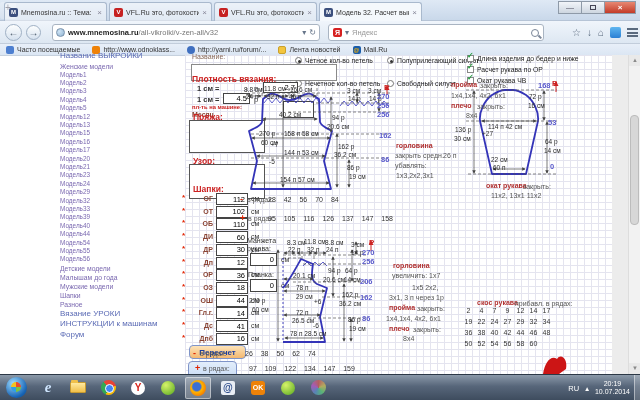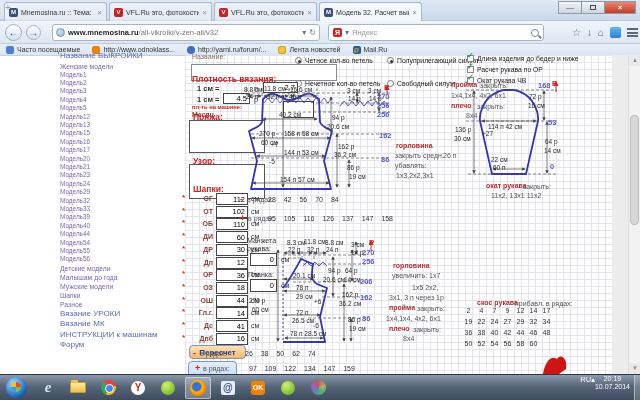--- a/index.html
+++ b/index.html
@@ -155,21 +155,21 @@
   .greenball { width:14px; height:14px; border-radius:50%;
     background:radial-gradient(circle at 35% 30%,#d6f26a,#56a81e); }
   .ffx { width:16px; height:16px; border-radius:50%;
     background:radial-gradient(circle at 42% 42%,#3b6fd4 0 30%,#ffb300 42%,#f06a00 85%); }
   .atico { width:14px; height:14px; background:#e8edf4; border-radius:2px; color:#2a4a8a;
     font-size:10px; font-weight:bold; text-align:center; line-height:14px; }
   .okico { width:14px; height:14px; background:#ee8208; border-radius:3px; color:#fff;
     font-size:7px; font-weight:bold; text-align:center; line-height:14px; }
   .palette { width:15px; height:15px; border-radius:50%;
     background:conic-gradient(#c25a5a,#c2b75a,#5ac27a,#5a8ac2,#b05ac2,#c25a5a); opacity:.85; }
-  .tray { position:absolute; right:8px; top:0; height:26px; display:flex; 
+  .tray { position:absolute; right:8px; top:0; height:26px; display:flex; align-items:center; gap:6px;
     color:#fff; }
   .traytxt { font-size:7.5px; color:#fff; }
   .clock { text-align:center; font-size:7px; line-height:8px; color:#fff; }
   .showdesk { position:absolute; right:0; top:0; width:6px; height:26px; background:rgba(255,255,255,.18);
     border-left:1px solid rgba(255,255,255,.45); }
 </style>
 </head>
 <body>
 
 <div class="tabbar">
@@ -283,21 +283,20 @@
     <span class="snav model">Модель44</span>
     <span class="snav model">Модель54</span>
     <span class="snav model">Модель55</span>
     <span class="snav model">Модель56</span>
     <span class="snav section">Детские модели</span>
     <span class="snav section">Малышам до года</span>
     <span class="snav section">Мужские модели</span>
     <span class="snav section">Шапки</span>
     <span class="snav section">Разное</span>
     <span class="snav top">Вязание УРОКИ</span>
-    <span class="snav top">Вязание МК</span>
     <span class="snav top">ИНСТРУКЦИИ к машинам</span>
     <span class="snav top">Форум</span>
   </div>
 
 <div class="flabel" style="left:192px; top:53px;">Название:</div>
 <input class="tinput" style="left: 191px; top: 64px; width: 146px; height: 17px;">
 
 <div class="radio sel" style="left:295px; top:57px;"></div>
 <div class="rlabel" style="left:305px; top:57px;">Четное кол-во петель</div>
 <div class="radio" style="left:295px; top:80px;"></div>

